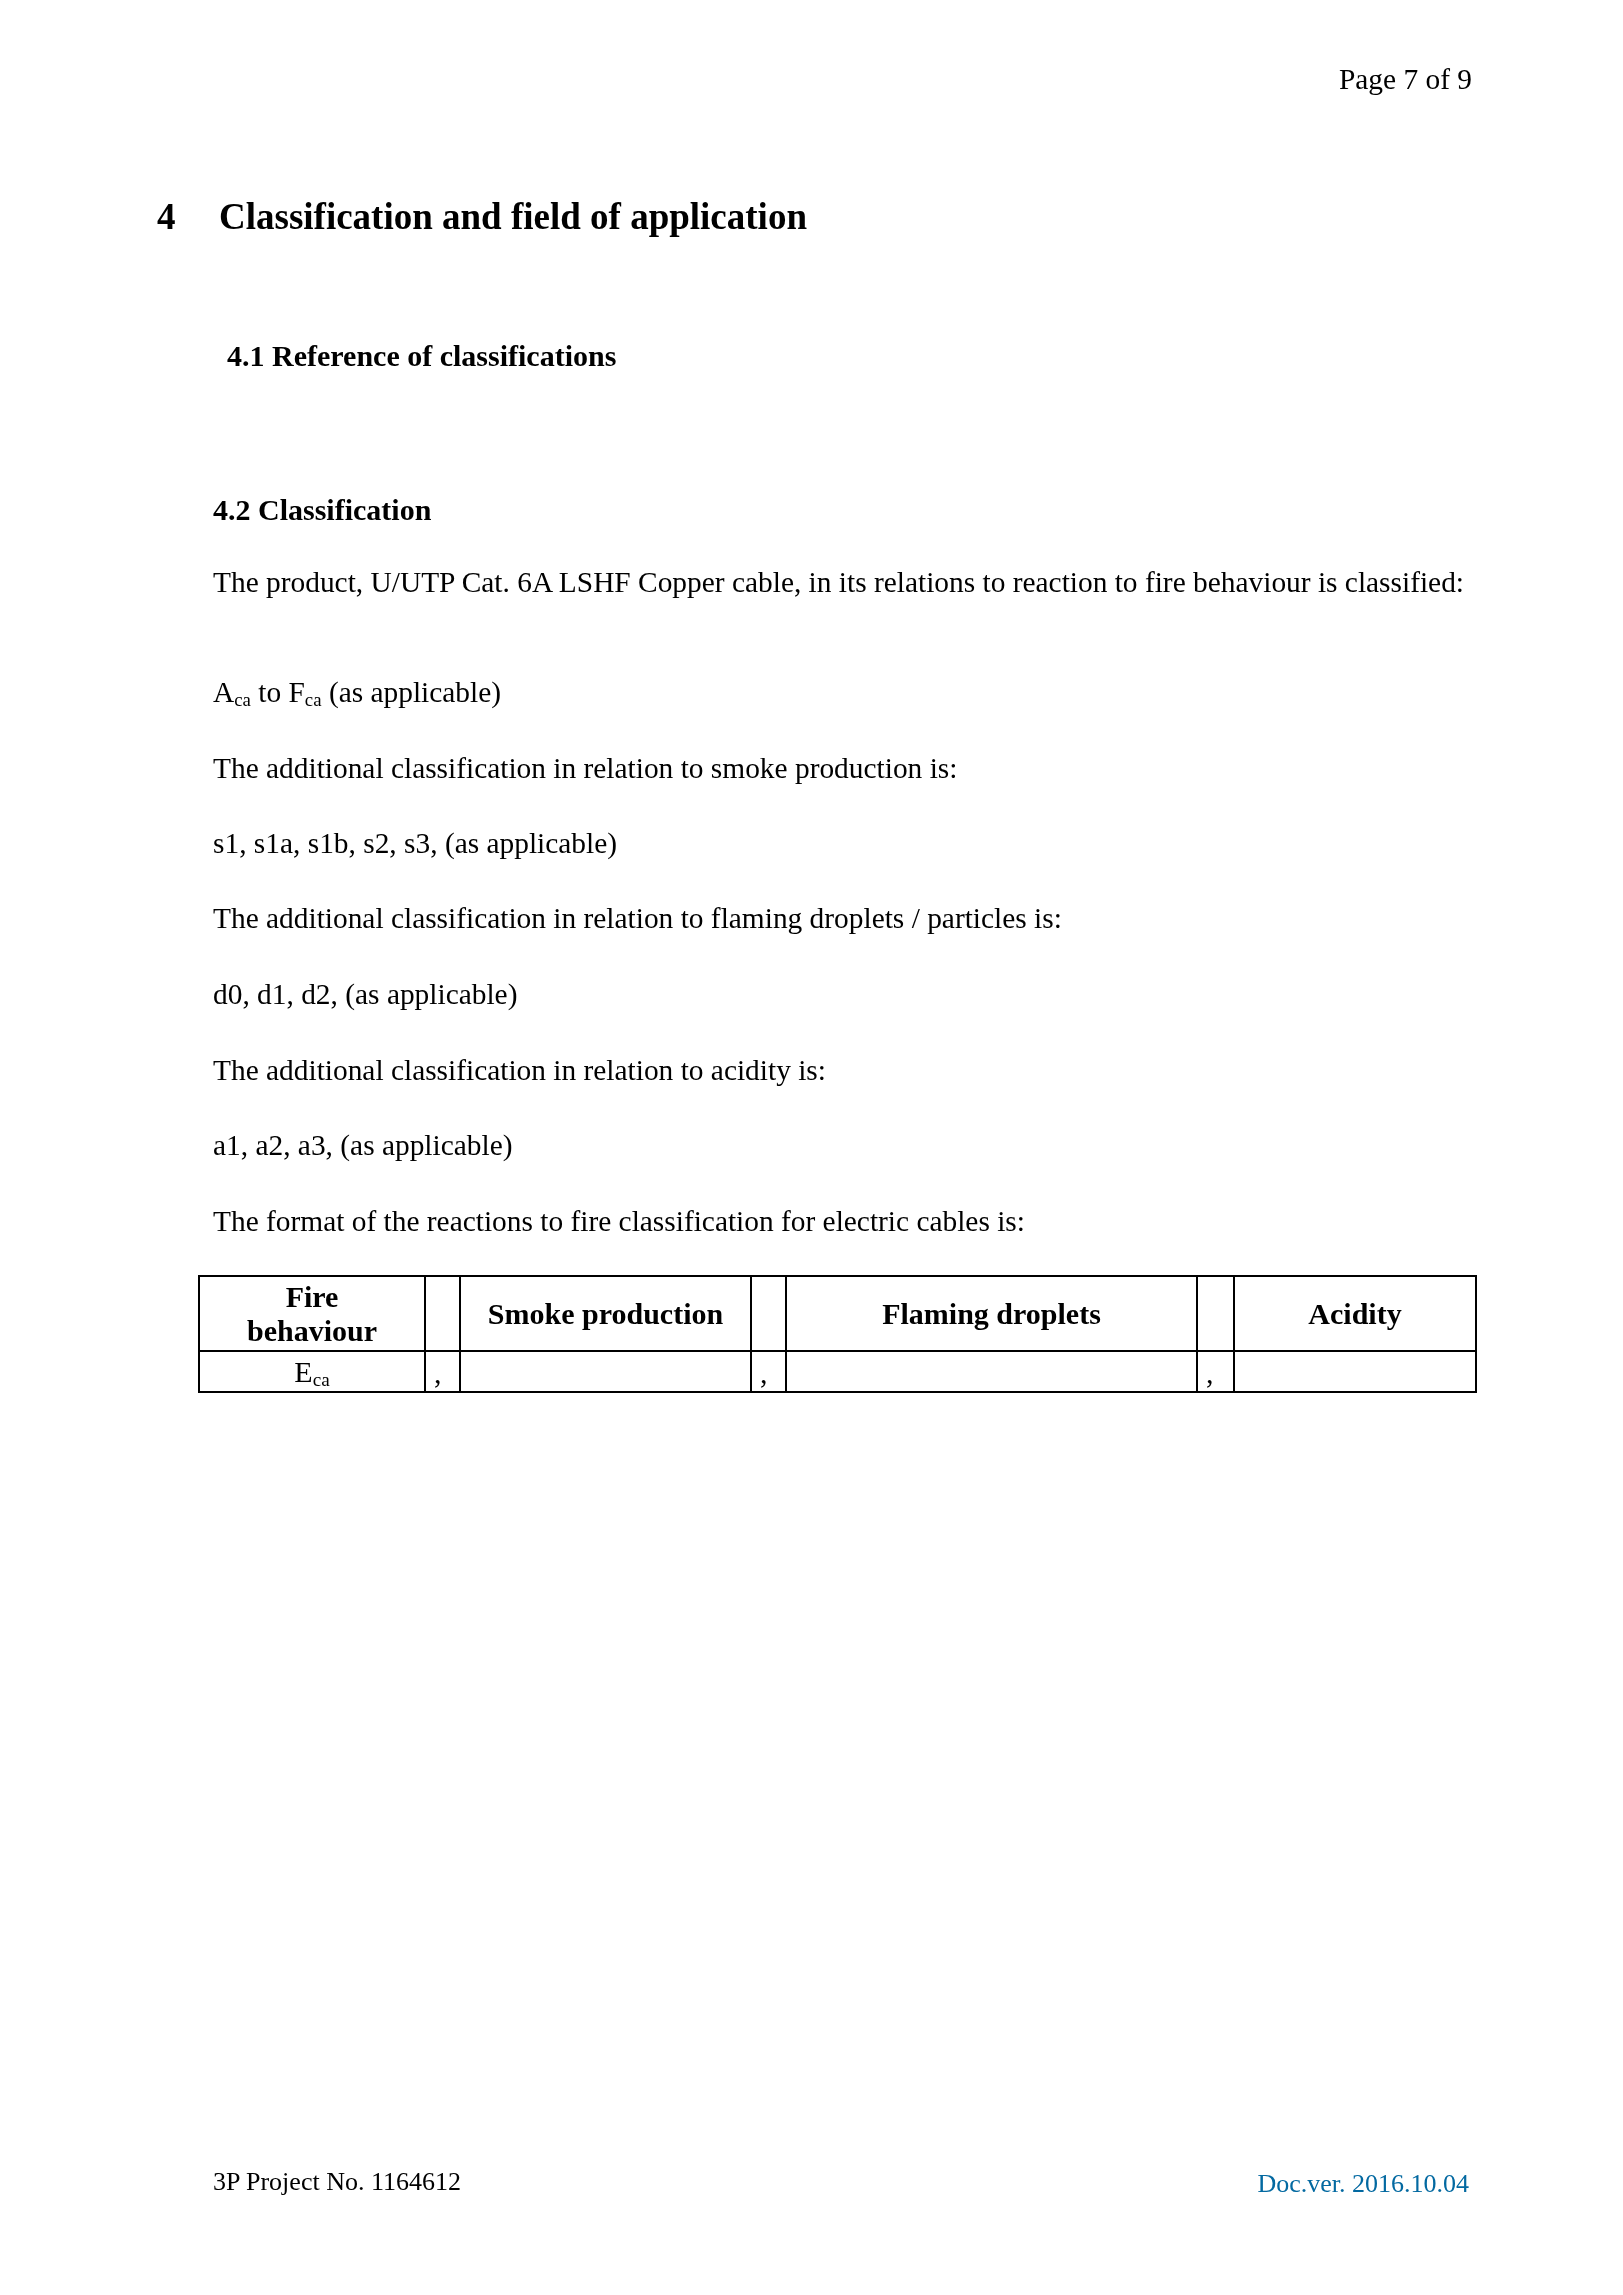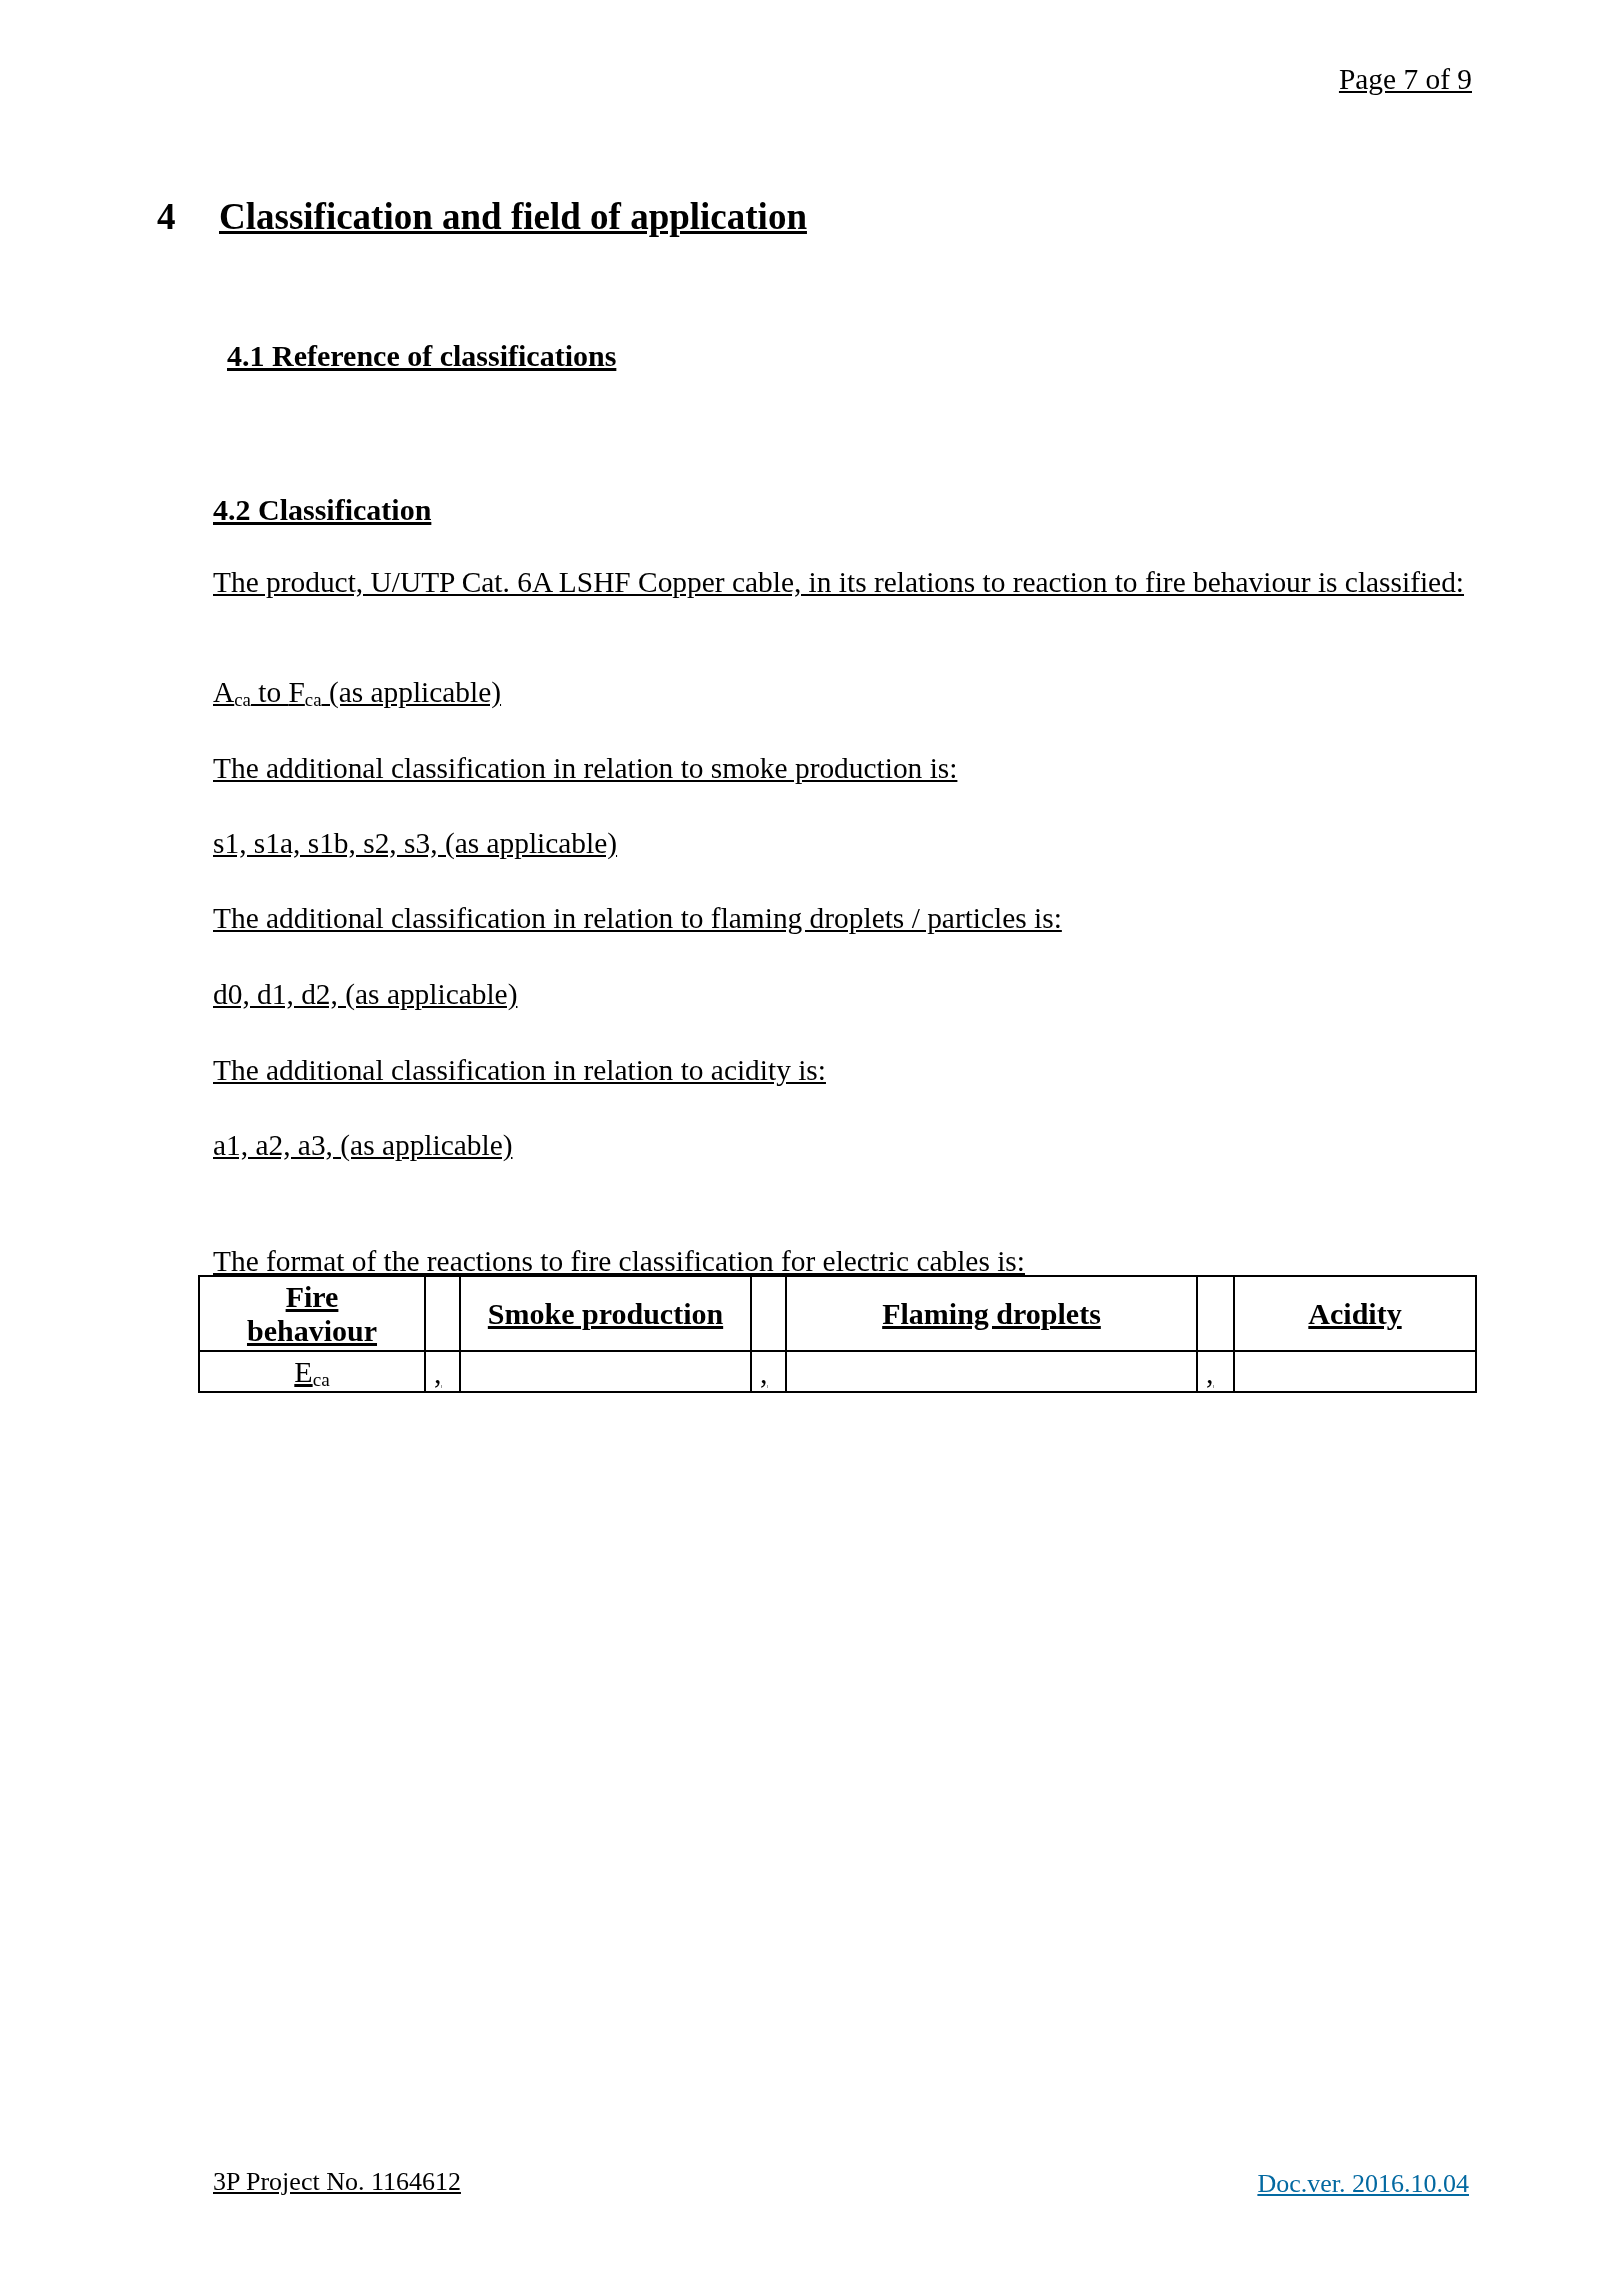--- a/index.html
+++ b/index.html
@@ -4,39 +4,39 @@
 <style>
   html,body{margin:0;padding:0;background:#808080;}
   .page{
     position:relative;
     width:1623px;height:2295px;
     background:#ffffff;
     font-family:"Liberation Serif","DejaVu Serif",serif;
     color:#000000;
     overflow:hidden;
   }
-  .abs{position:absolute;text-decoration:underline;}
+  .abs{position:absolute;}
   .page-number{top:63px;right:151px;font-size:29.4px;}
   .main-heading{top:195px;left:157px;font-size:37px;font-weight:bold;white-space:nowrap;}
   .main-heading .num{display:inline-block;min-width:62px;}
   .subhead{font-size:30px;font-weight:bold;white-space:nowrap;}
   .bodyline{font-size:29.4px;white-space:nowrap;}
   .paragraph{font-size:29.4px;line-height:39px;width:1253px;}
   .h41{top:339px;left:213px;margin-left:14px;}
   .p41{top:413px;left:213px;}
   .h42{top:493px;left:213px;}
   .p-intro{top:563px;left:213px;}
   .l-fireclass{top:676px;left:213px;}
   .l-smoke{top:752px;left:213px;}
   .l-smokeval{top:827px;left:213px;}
   .l-droplets{top:902px;left:213px;}
   .l-dropletsval{top:978px;left:213px;}
   .l-acidity{top:1054px;left:213px;}
   .l-acidityval{top:1129px;left:213px;}
-  .l-format{top:1205px;left:213px;margin-top:40px;}
+  .l-format{top:1205px;left:213px;}
   .sub{font-size:64%;position:relative;top:0.22em;letter-spacing:0;text-align:right;}
   .fmt-table{
     top:1275px;left:198px;
     border-collapse:collapse;
     table-layout:fixed;
     width:1277px;
   }
   .fmt-table td{
     border:2px solid #000000;
     padding:0;

